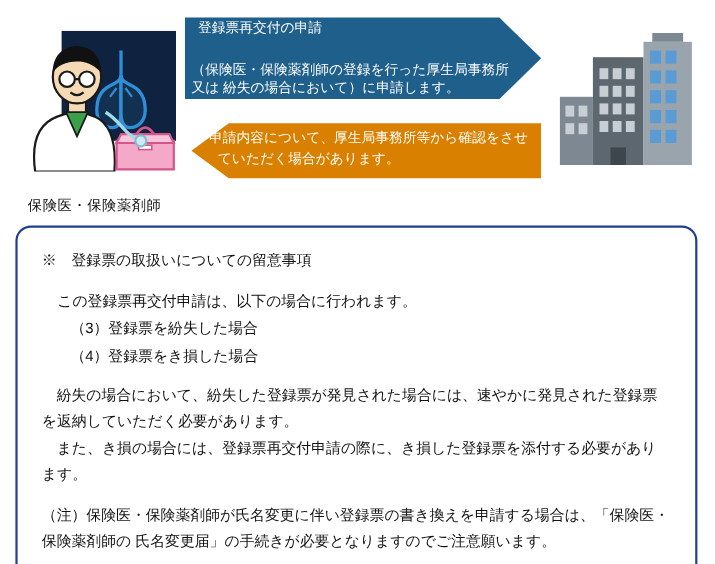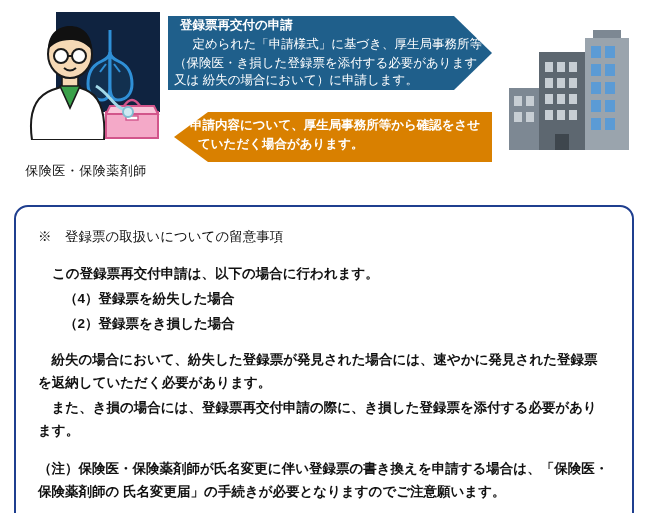--- a/index.html
+++ b/index.html
@@ -18,21 +18,21 @@
   .stage {
     position: relative;
     width: 650px;
     height: 513px;
   }
 
   
   .doctor-block {
     position: absolute;
     left: 10px;
-    top: 12px;
+    top: 28px;
     width: 150px;
     height: 160px;
   }
   .doctor-art {
     position: absolute;
     left: 4px;
     top: 0;
     width: 146px;
     height: 128px;
   }
@@ -95,21 +95,20 @@
   .arrow-blue .arrow-text {
     left: 12px;
     top: 10px;
   }
   .arrow-blue .arrow-text.t1 {
     top: 8px;
   }
   .arrow-orange .arrow-text {
     left: 16px;
     top: 12px;
-    font-weight: bold;
   }
 
   
   .notes {
     position: absolute;
     left: 14px;
     top: 205px;
     width: 620px;
     height: 326px;
     border: 2px solid #1f3f8f;
@@ -124,21 +123,20 @@
     color: #111;
   }
   .note-heading {
     font-size: 13.5px;
     margin-bottom: 14px;
     white-space: pre;
   }
   .note-p {
     margin: 0 0 2px 0;
     white-space: pre-wrap;
-    font-weight: bold;
   }
   .indent1 { padding-left: 14px; }
   .indent2 { padding-left: 26px; }
   .gap-top { margin-top: 13px; }
   .gap-top-lg { margin-top: 15px; }
 </style>
 </head>
 <body>
 
 <div class="stage">
@@ -184,23 +182,22 @@
       <path d="M82 74 C 96 82 100 96 112 98" fill="none" stroke="#a3d9e8" stroke-width="3"></path>
       <circle cx="114" cy="100" r="5" fill="#cfeaf3" stroke="#7fbed2" stroke-width="2"></circle>
     </svg>
     <div class="doctor-label">保険医・保険薬剤師</div>
   </div>
 
   <div class="arrow-blue">
     <svg viewBox="0 0 324 90" width="324" height="90">
       <path d="M0 8 H286 L324 45 L286 82 H0 Z" fill="#1f5f8b"></path>
     </svg>
-    <div class="arrow-text t1" style="top:8px; font-weight:bold;">登録票再交付の申請</div>
-    <div class="arrow-text" style="top:27px;">　定められた「申請様式」に基づき、厚生局事務所等</div>
-    <div class="arrow-text" style="top:46px; left:6px;">（保険医・き損した登録票を添付する必要があります</div>
+    <div class="arrow-text t1" style="top:8px; font-weight:normal;">登録票再交付の申請</div>
+    <div class="arrow-text" style="top:46px; left:6px;">（保険医・保険薬剤師の登録を行った厚生局事務所</div>
     <div class="arrow-text" style="top:63px; left:6px;">又は 紛失の場合において）に申請します。</div>
   </div>
 
   <div class="arrow-orange">
     <svg viewBox="0 0 324 62" width="324" height="62">
       <path d="M324 6 H40 L6 31 L40 56 H324 Z" fill="#d98000"></path>
     </svg>
     <div class="arrow-text" style="top:10px; left:22px;">申請内容について、厚生局事務所等から確認をさせ</div>
     <div class="arrow-text" style="top:29px; left:30px;">ていただく場合があります。</div>
   </div>
@@ -252,21 +249,21 @@
       </g>
 
       <rect x="48" y="104" width="14" height="16" fill="#3e464d"></rect>
     </svg>
   </div>
 
   <div class="notes">
     <div class="notes-inner">
       <div class="note-heading">※　登録票の取扱いについての留意事項</div>
       <div class="note-p indent1">この登録票再交付申請は、以下の場合に行われます。</div>
-      <div class="note-p indent2">（4）登録票を紛失した場合</div>
-      <div class="note-p indent2">（2）登録票をき損した場合</div>
+      <div class="note-p indent2">（3）登録票を紛失した場合</div>
+      <div class="note-p indent2">（4）登録票をき損した場合</div>
       <div class="note-p gap-top">　紛失の場合において、紛失した登録票が発見された場合には、速やかに発見された登録票を返納していただく必要があります。</div>
       <div class="note-p">　また、き損の場合には、登録票再交付申請の際に、き損した登録票を添付する必要があります。</div>
       <div class="note-p gap-top-lg">（注）保険医・保険薬剤師が氏名変更に伴い登録票の書き換えを申請する場合は、「保険医・保険薬剤師の 氏名変更届」の手続きが必要となりますのでご注意願います。</div>
     </div>
   </div>
 
 </div>
 
 </body></html>

